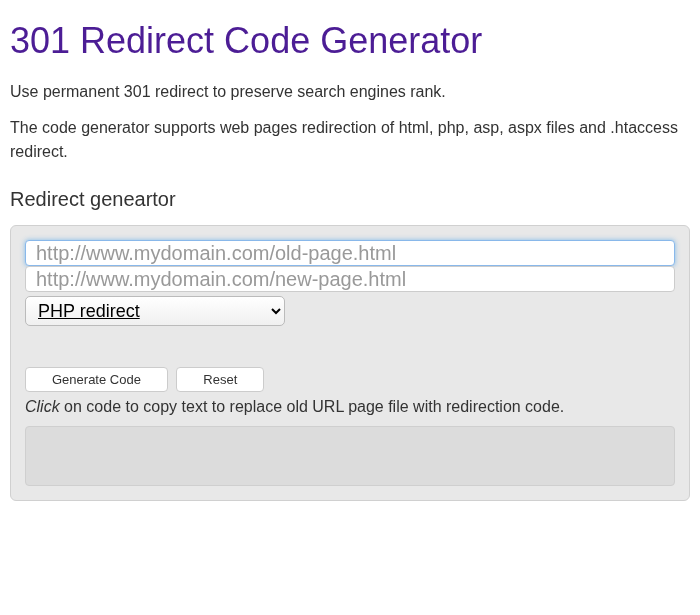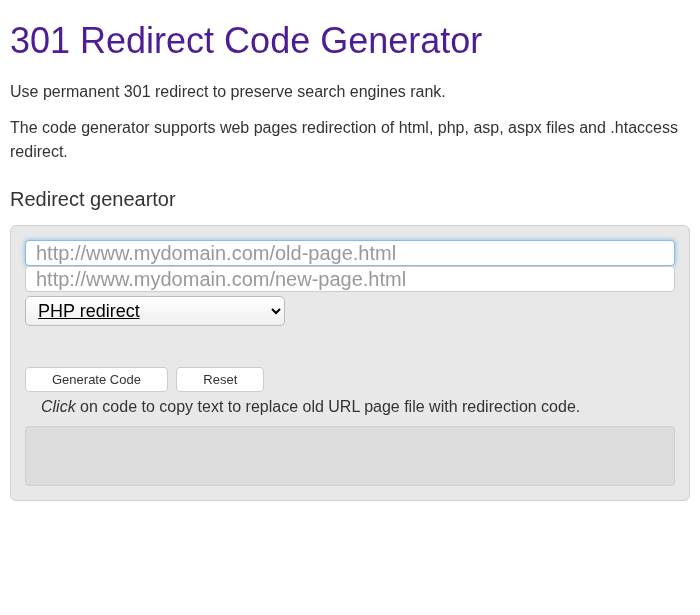--- a/index.html
+++ b/index.html
@@ -82,21 +82,21 @@
       cursor: pointer;
       margin-right: 4px;
       margin-top: 15px;
     }
     .gen-label {
       font-size: 16px;
       margin: 6px 0 8px 0;
     }
     .hint {
       font-size: 16px;
-      margin: 0 0 10px 16px;
+      margin: 0 0 10px 0;
     }
     .hint em { font-style: italic; }
     .code-box {
       background: #dcdcdc;
       border: 1px solid #cfcfcf;
       border-radius: 4px;
       min-height: 60px;
       width: 100%;
     }
   </style>

